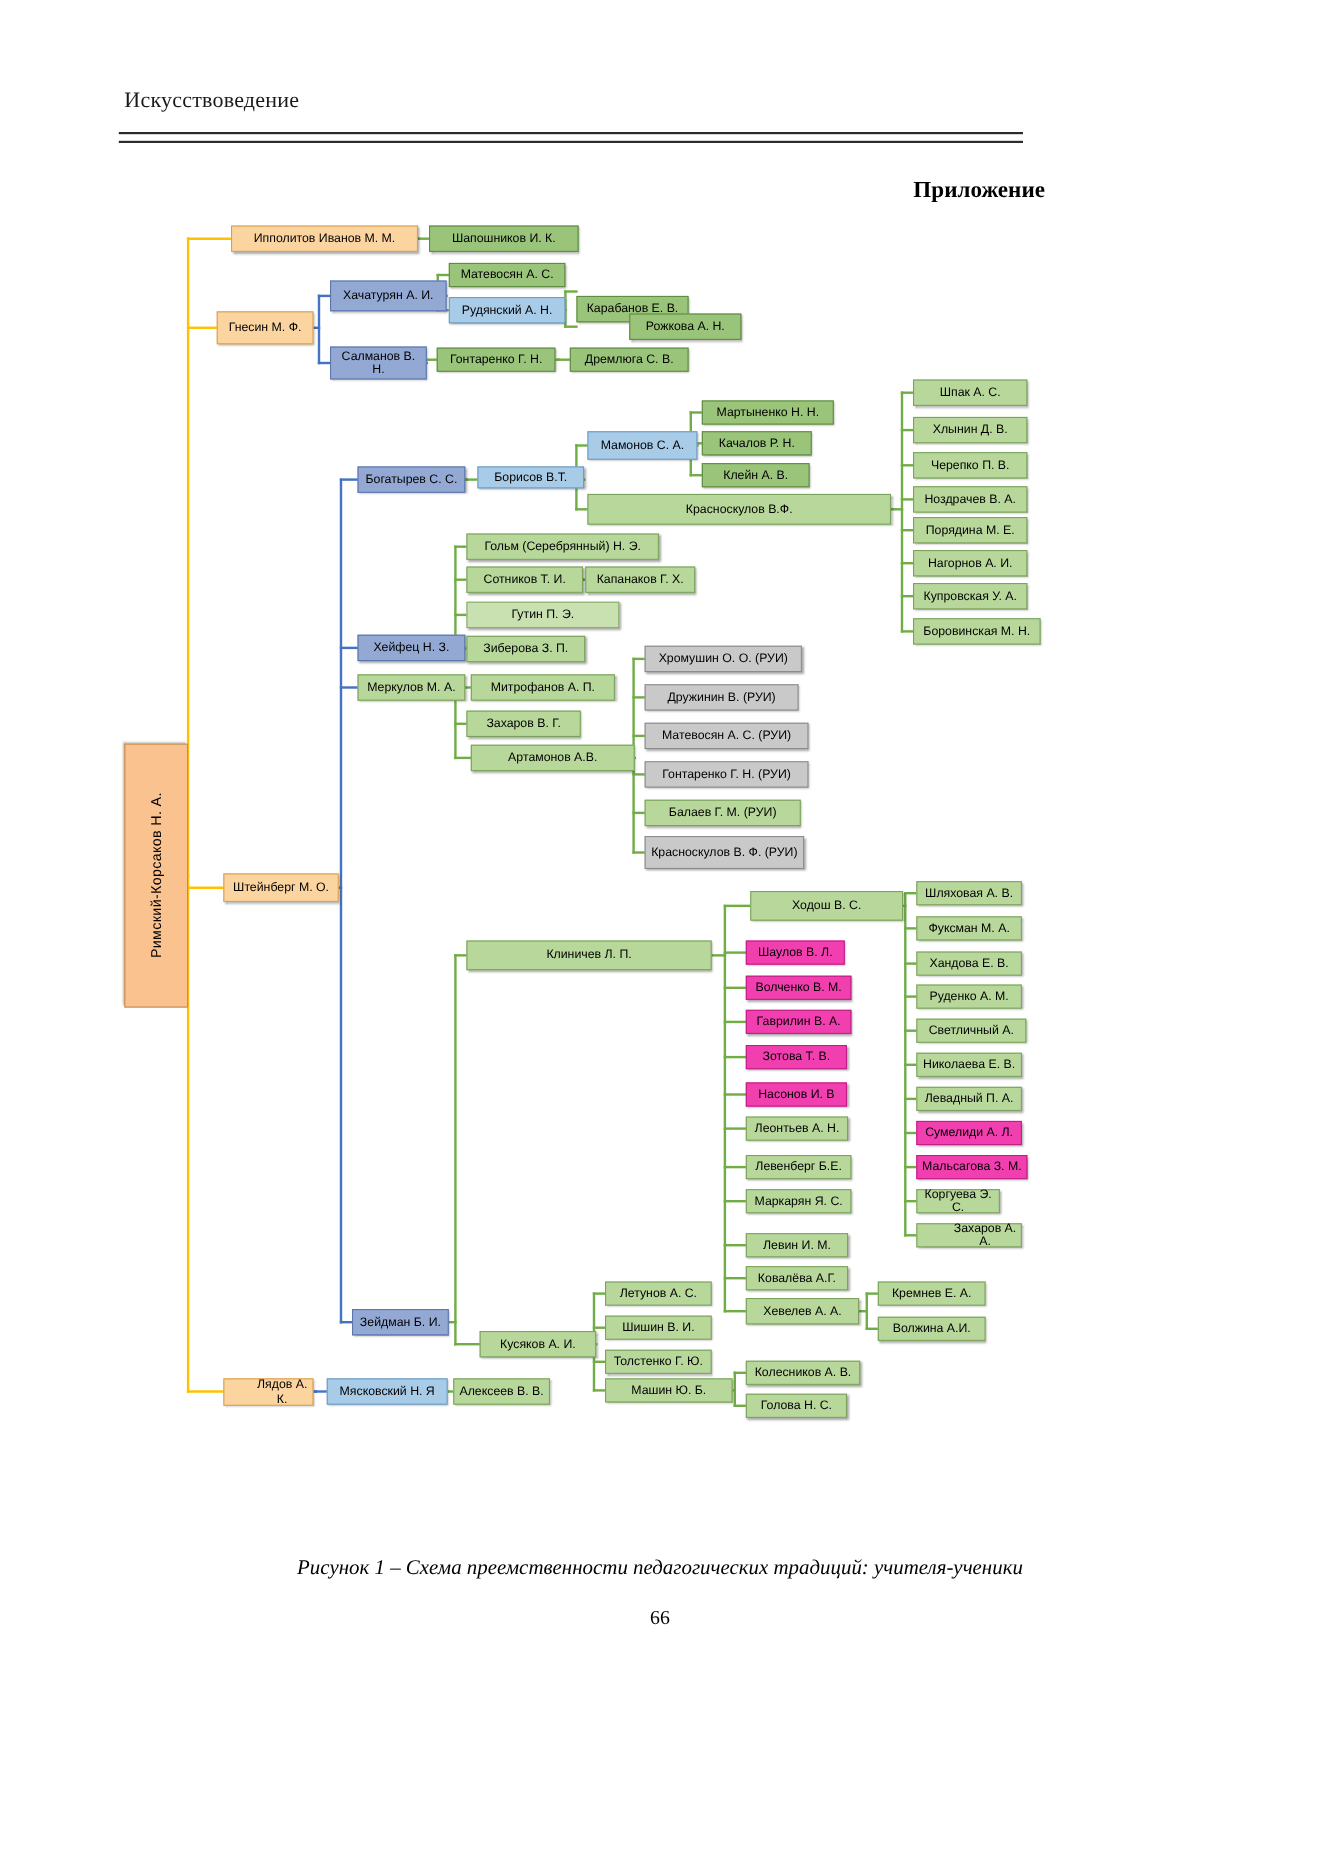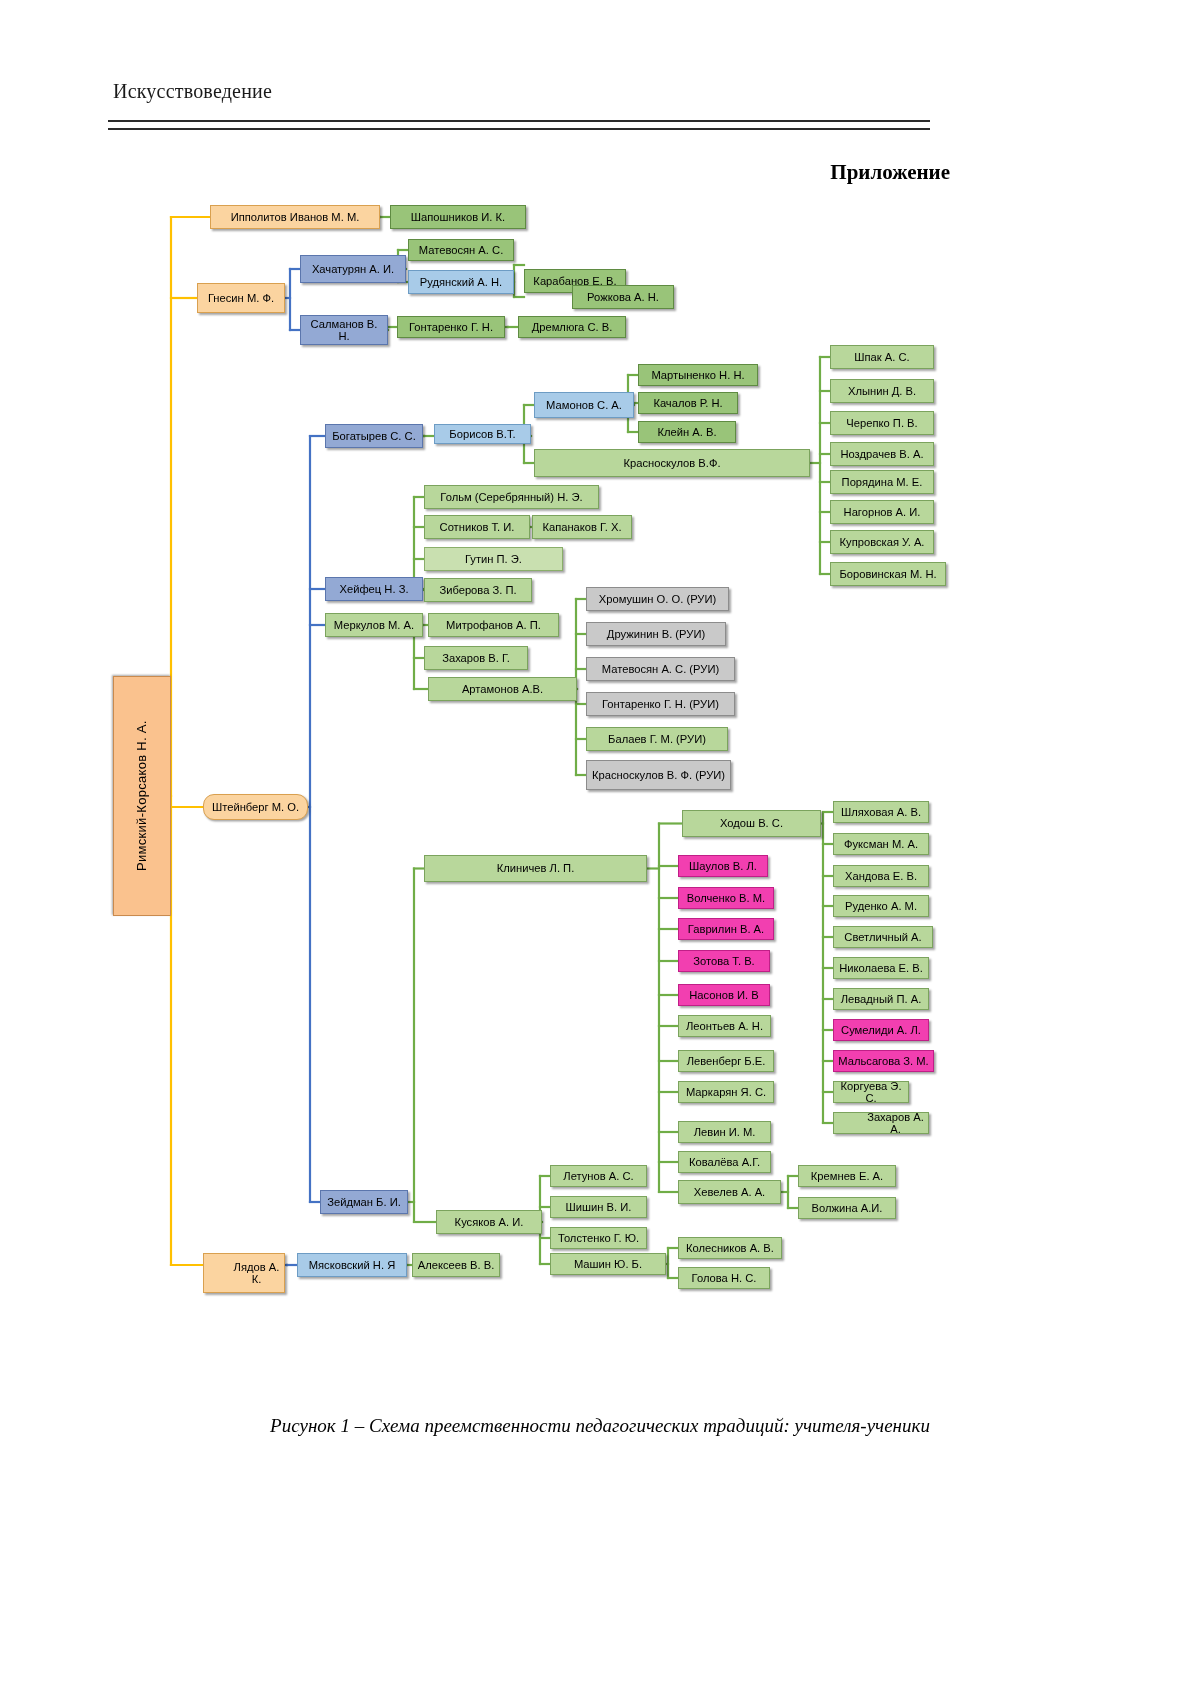--- a/index.html
+++ b/index.html
@@ -237,21 +237,21 @@
         </div>
         <div class="node n-blue" style="left: 300px; top: 315px; width: 88px; height: 30px;">
           <span>Салманов В. Н.</span>
         </div>
         <div class="node n-green" style="left: 397px; top: 316px; width: 108px; height: 22px;">
           <span>Гонтаренко Г. Н.</span>
         </div>
         <div class="node n-green" style="left: 518px; top: 316px; width: 108px; height: 22px;">
           <span>Дремлюга С. В.</span>
         </div>
-        <div class="node n-orange2" style="left: 203px; top: 794px; width: 105px; height: 26px; border-radius: 11px;">
+        <div class="node n-orange2" style="left: 203px; top: 794px; width: 105px; height: 26px;">
           <span>Штейнберг М. О.</span>
         </div>
         <div class="node n-blue" style="left: 325px; top: 424px; width: 98px; height: 24px;">
           <span>Богатырев С. С.</span>
         </div>
         <div class="node n-blue-l" style="left: 434px; top: 424px; width: 97px; height: 20px;">
           <span>Борисов В.Т.</span>
         </div>
         <div class="node n-blue-l" style="left: 534px; top: 392px; width: 100px; height: 26px;">
           <span>Мамонов С. А.</span>
@@ -435,21 +435,21 @@
         </div>
         <div class="node n-green-l" style="left: 550px; top: 1253px; width: 116px; height: 22px;">
           <span>Машин Ю. Б.</span>
         </div>
         <div class="node n-green-l" style="left: 678px; top: 1237px; width: 104px; height: 22px;">
           <span>Колесников А. В.</span>
         </div>
         <div class="node n-green-l" style="left: 678px; top: 1267px; width: 92px; height: 22px;">
           <span>Голова Н. С.</span>
         </div>
-        <div class="node n-orange2" style="left: 203px; top: 1253px; width: 82px; height: 40px; padding-left: 28px;">
+        <div class="node n-orange2" style="left: 203px; top: 1253px; width: 82px; height: 25px; padding-left: 28px;">
           <span>Лядов А. К.</span>
         </div>
         <div class="node n-blue-l" style="left: 297px; top: 1253px; width: 110px; height: 24px;">
           <span>Мясковский Н. Я</span>
         </div>
         <div class="node n-green-l" style="left: 412px; top: 1253px; width: 88px; height: 24px;">
           <span>Алексеев В. В.</span>
         </div>
       </div>
   </div>
@@ -459,13 +459,14 @@
     
 
     
     
 
     
     
   </div>
 
   <div class="caption">Рисунок 1 – Схема преемственности педагогических традиций: учителя-ученики</div>
+  <div class="pageno">66</div>
 </div>
 
 </body></html>

